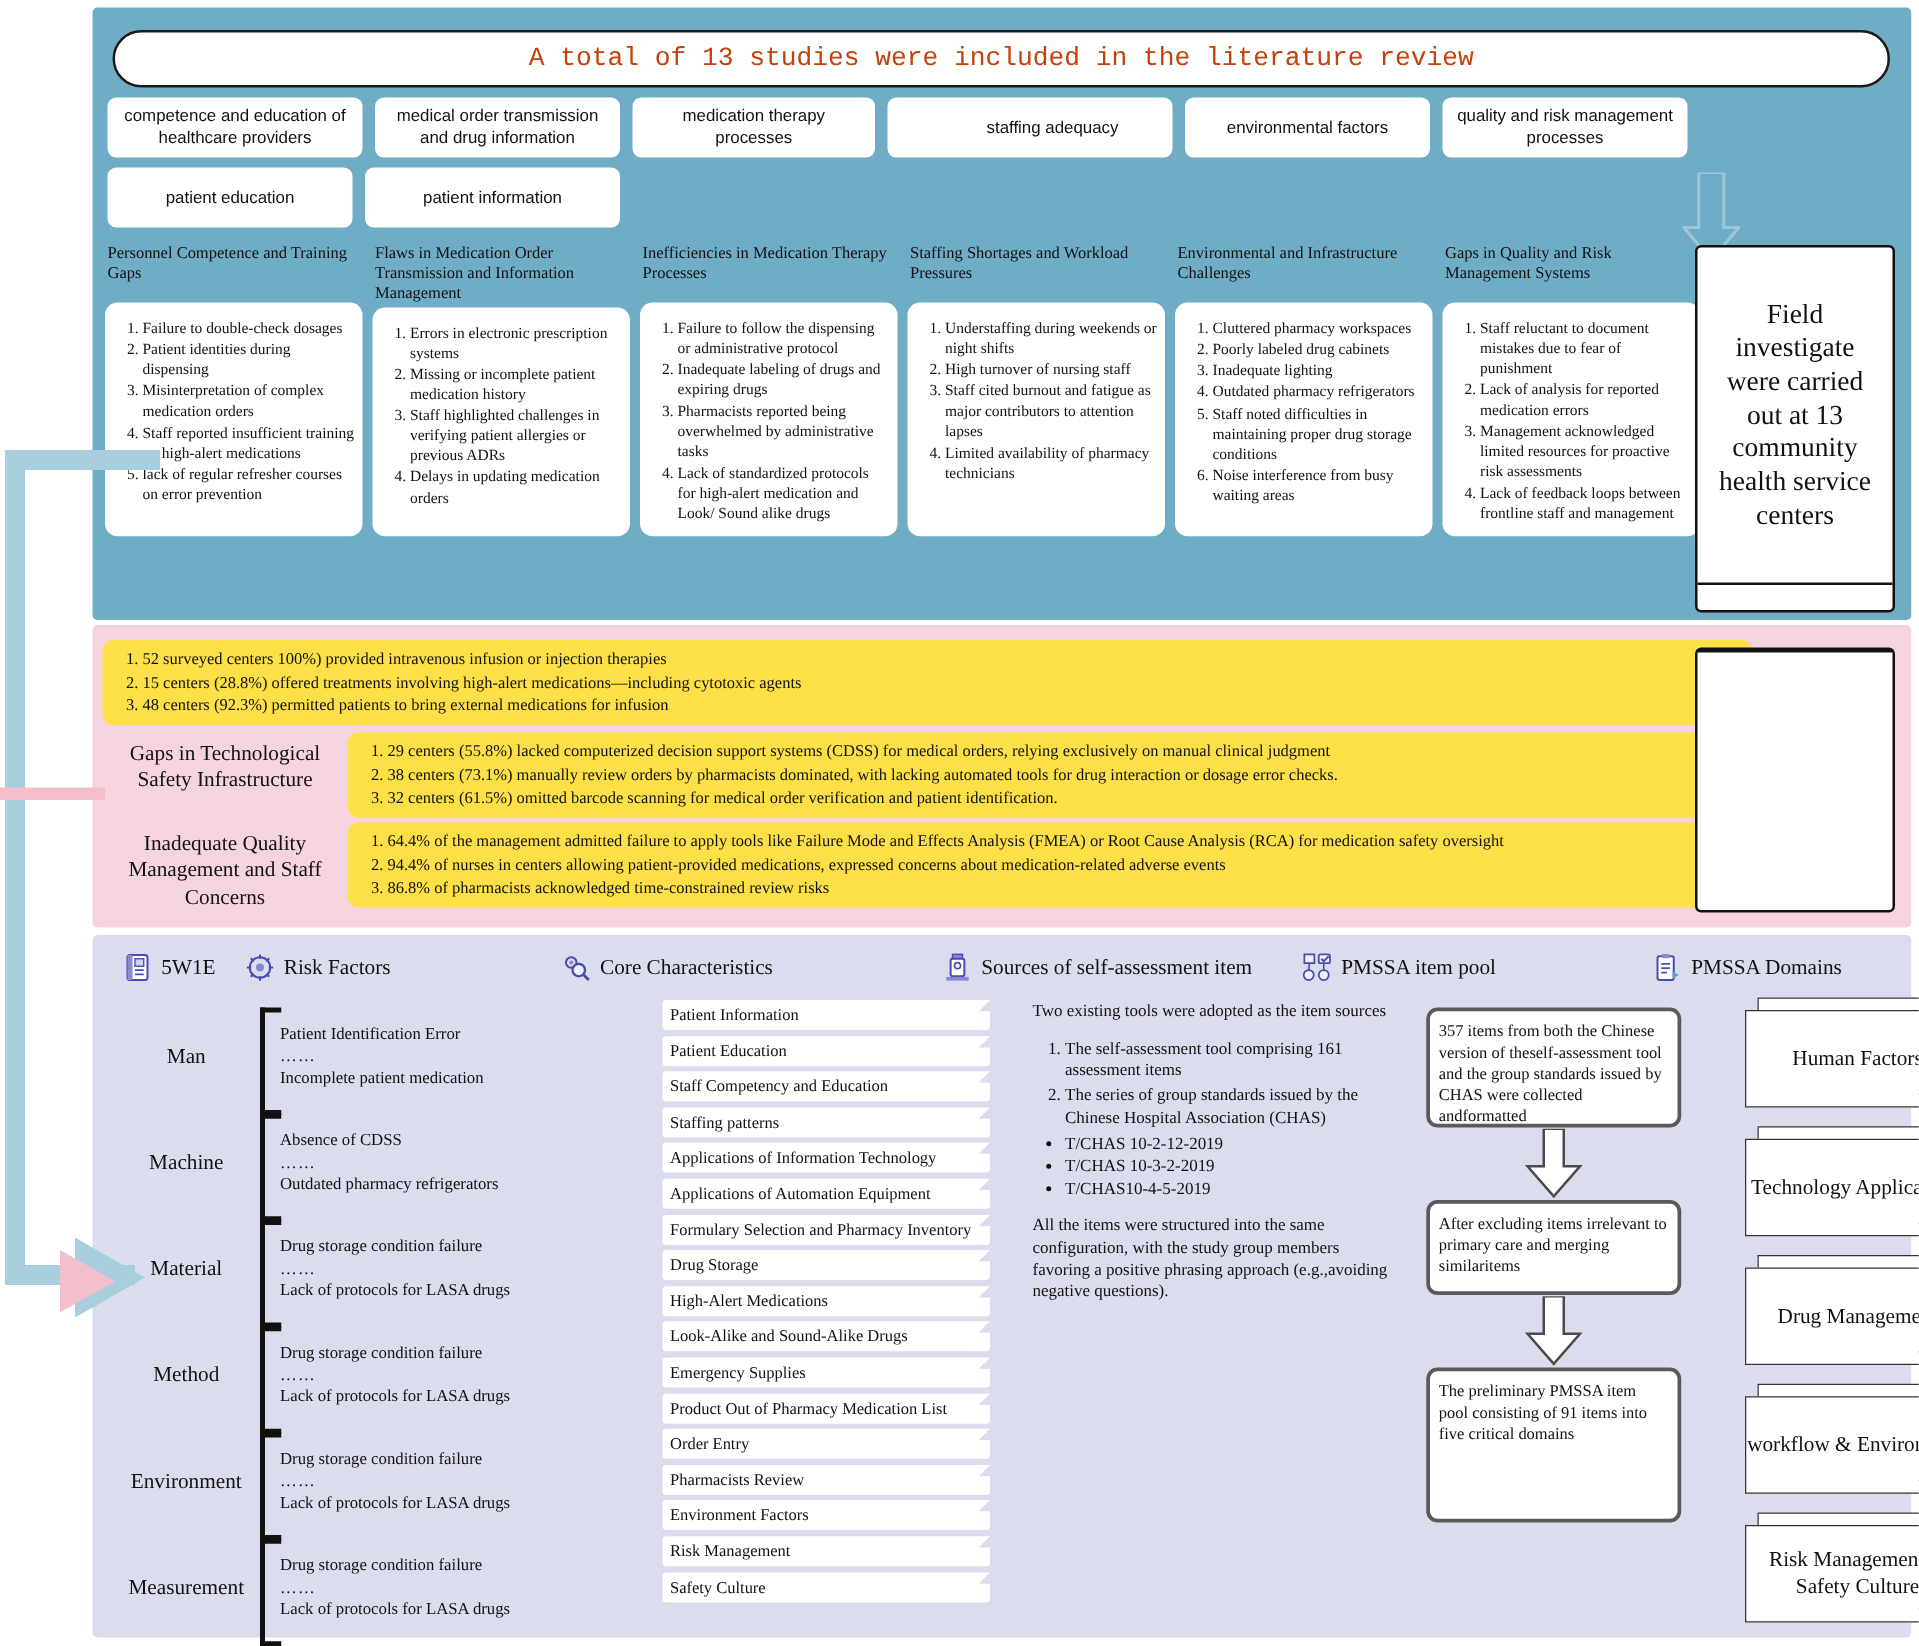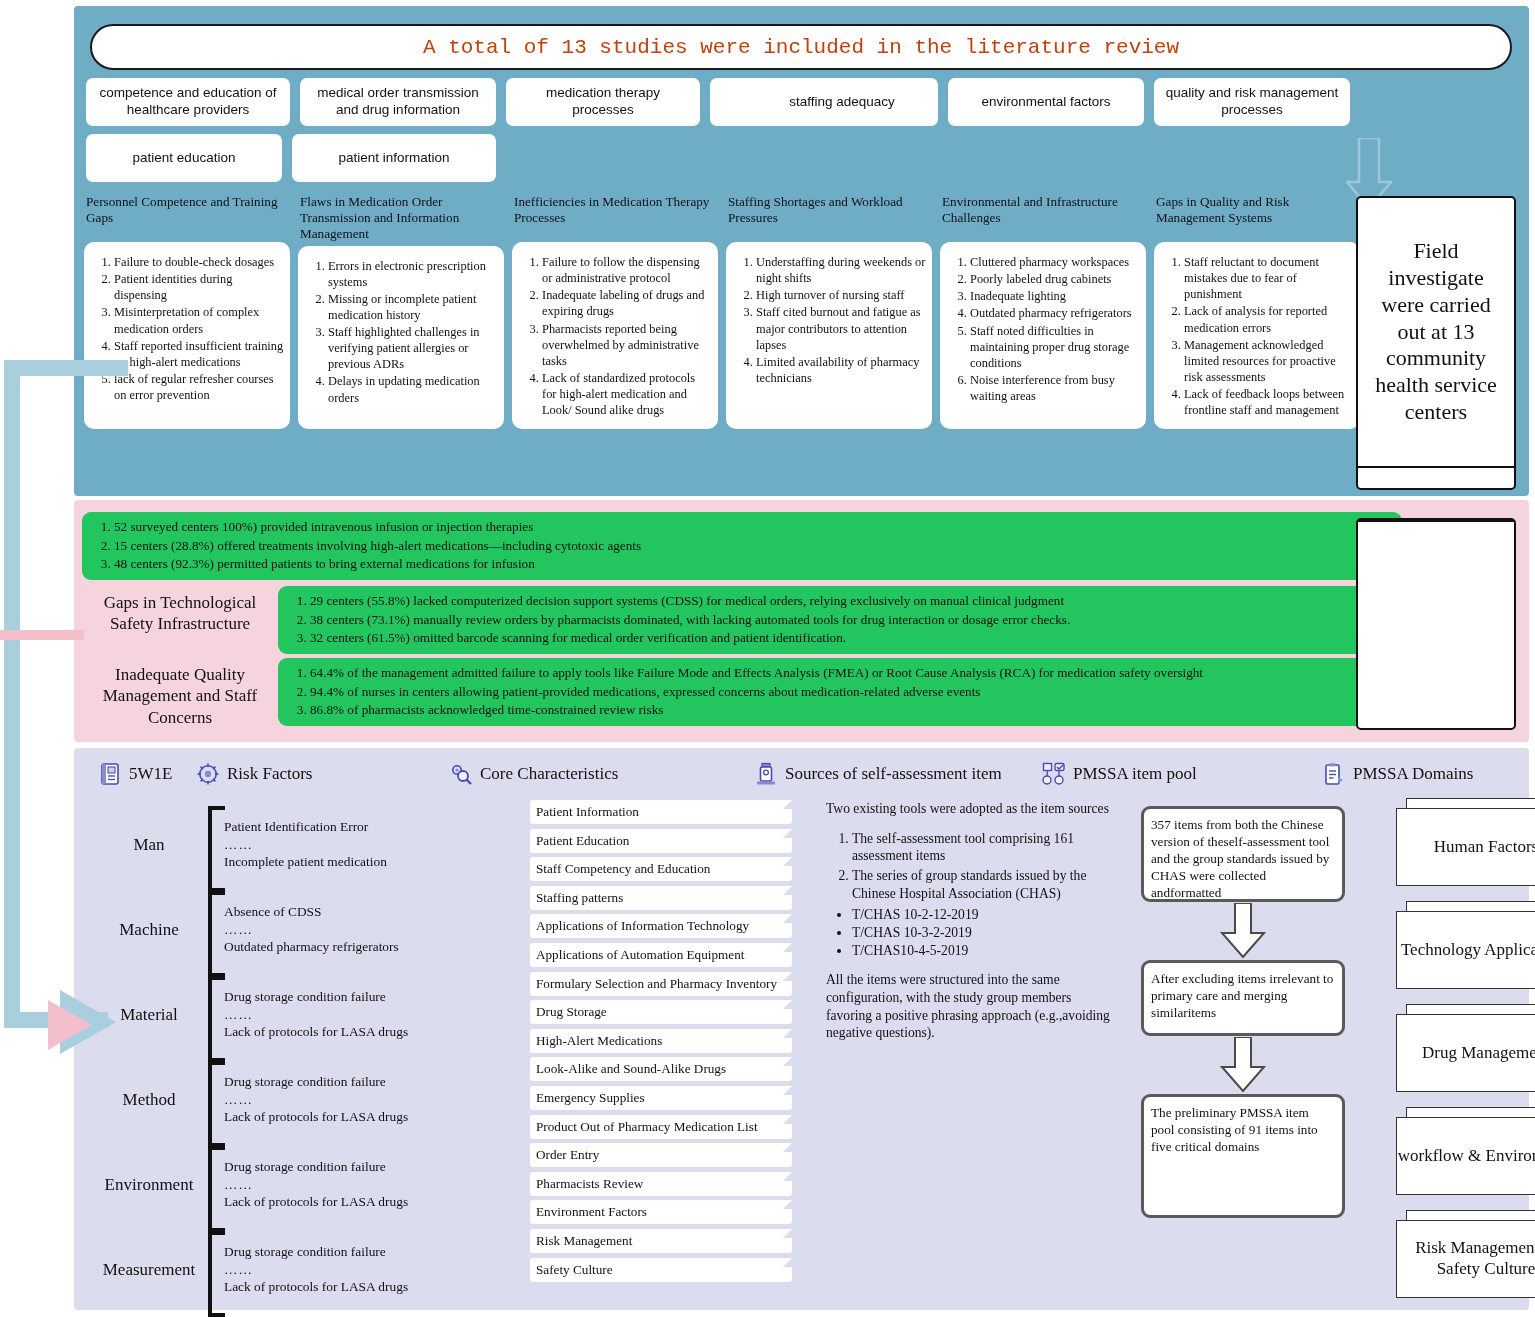--- a/index.html
+++ b/index.html
@@ -72,21 +72,21 @@
     position:absolute; left:74px; top:500px; width:1455px; height:242px;
     background:#f6d4dd; border-radius:4px;
   }
   .pink-row { position:absolute; left:8px; width:1320px; display:flex; align-items:flex-start; }
   .pr1 { top:12px; } .pr2 { top:86px; } .pr3 { top:158px; }
   .pink-label {
     width:196px; font-size:17px; line-height:1.25; color:#111; text-align:center;
     padding-top:6px; font-family:"Liberation Serif", serif;
   }
   .pink-box {
-    flex:1; background:#22c55e; border-radius:9px; padding:6px 8px 6px 2px; min-height:66px;
+    flex:1; background:#fde047; border-radius:9px; padding:6px 8px 6px 2px; min-height:66px;
   }
   .pink-box ol { margin:0; padding-left:30px; }
   .pink-box li { font-size:13.2px; line-height:1.42; color:#111; }
   #survey-card { left:1356px; top:518px; width:160px; height:212px; }
   #survey-card .sc-main { font-size:21px; }
 
   
   .sec-lav {
     position:absolute; left:74px; top:748px; width:1455px; height:562px;
     background:#dcdcef; border-radius:4px;

